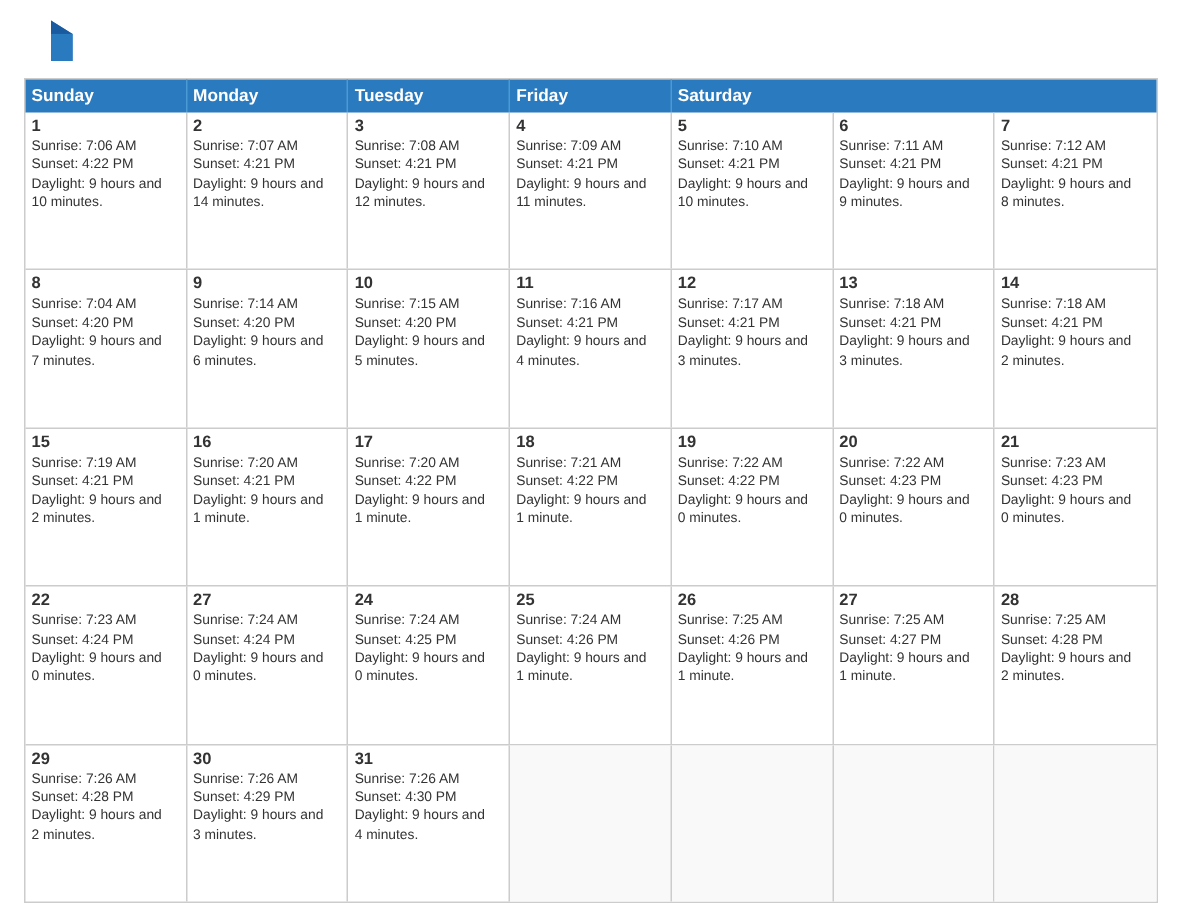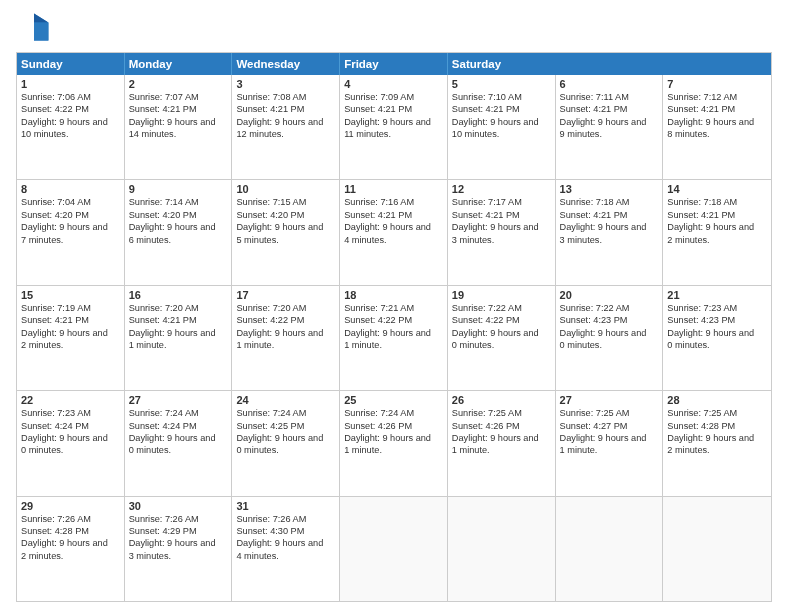--- a/index.html
+++ b/index.html
@@ -133,21 +133,21 @@
     <div class="title-block">
       <h1></h1>
       <h2></h2>
     </div>
   </div>
 
   <div class="calendar">
     <div class="cal-header">
     <div class="cal-header-cell">Sunday</div>
         <div class="cal-header-cell">Monday</div>
-        <div class="cal-header-cell">Wednesday</div>
+        <div class="cal-header-cell">Tuesday</div>
         <div class="cal-header-cell">Friday</div>
         <div class="cal-header-cell">Saturday</div>
       </div>
     <div class="cal-body">
     <div class="cal-row">
           <div class="cal-cell">
             <span class="day-num">1</span>
             <span class="cell-line">Sunrise: 7:06 AM</span>
             <span class="cell-line">Sunset: 4:22 PM</span>
             <span class="cell-line">Daylight: 9 hours and</span>

